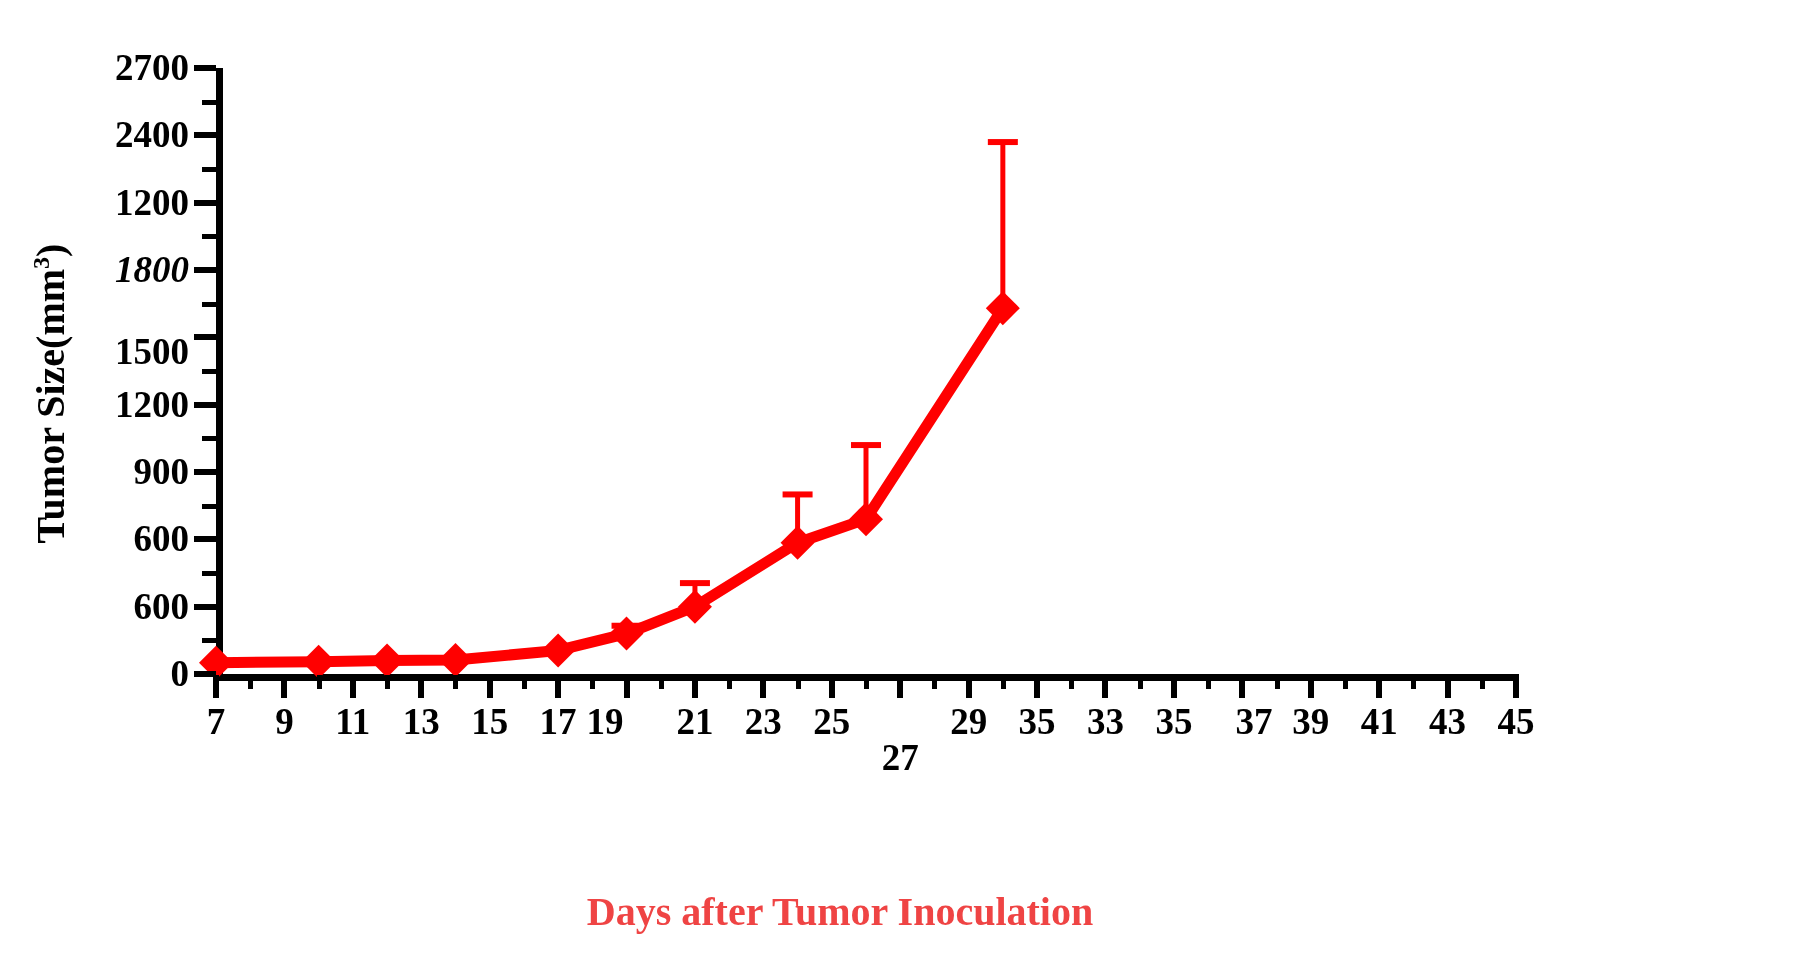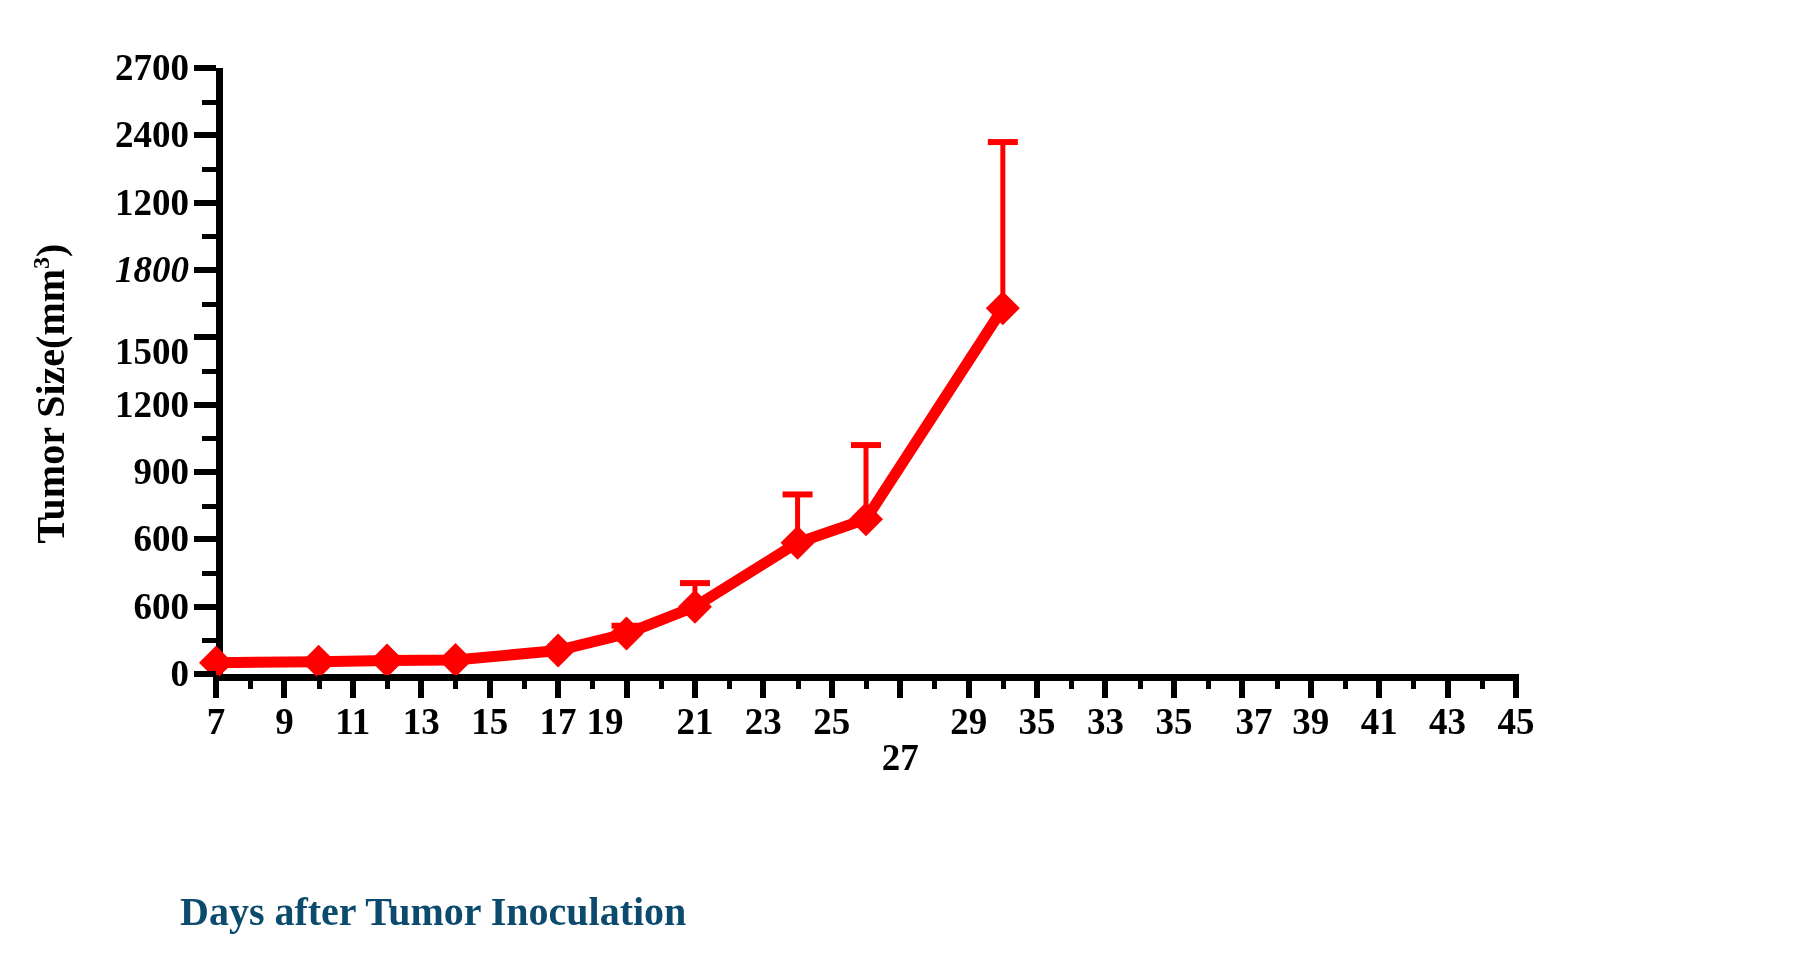--- a/index.html
+++ b/index.html
@@ -35,23 +35,24 @@
     transform:rotate(-90deg);
     transform-origin:center center;
     white-space:nowrap;
   }
   #y-axis-label sup{font-size:24px;vertical-align:super;}
 
   
   #x-axis-label{
     position:absolute;
     left:180px; top:888px; width:1320px;
+    text-align:center;
     font-size:40px;
     font-weight:bold;
-    color:#0c4a6e;
+    color:#ef4444;
     white-space:nowrap;
   }
 
   
   #plot-area{
     position:absolute;
     left:216px; top:68px;
     width:1300px; height:610px;
   }
   .axis-line{position:absolute;background:#000;}

